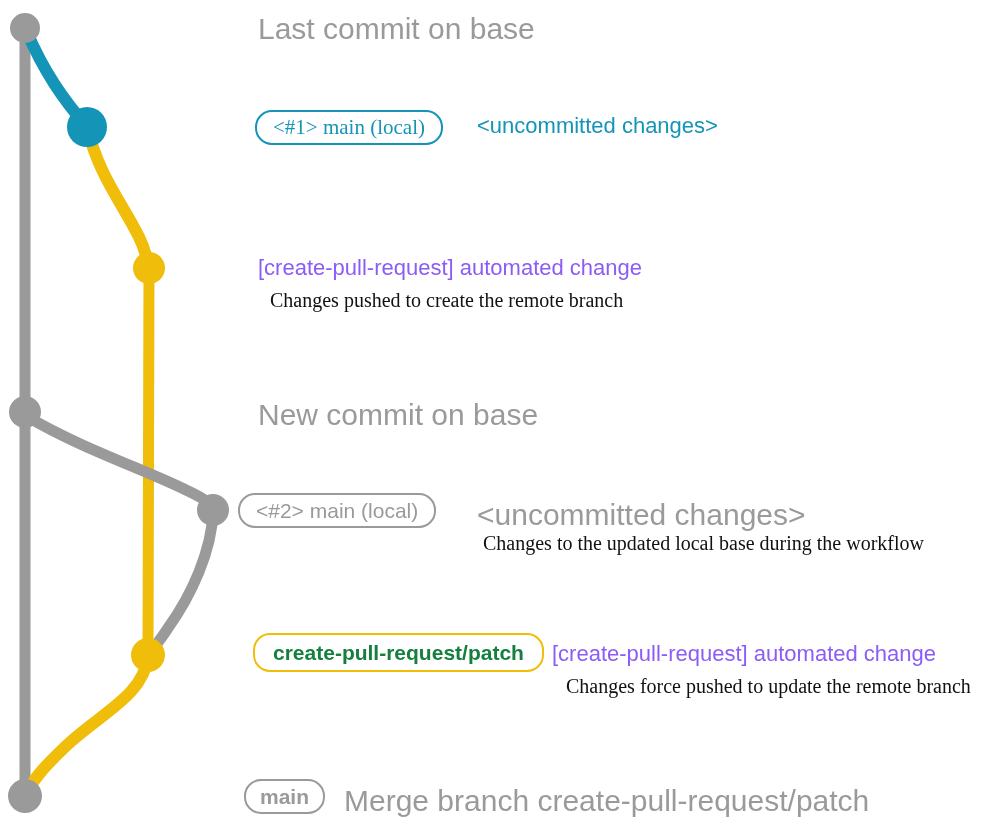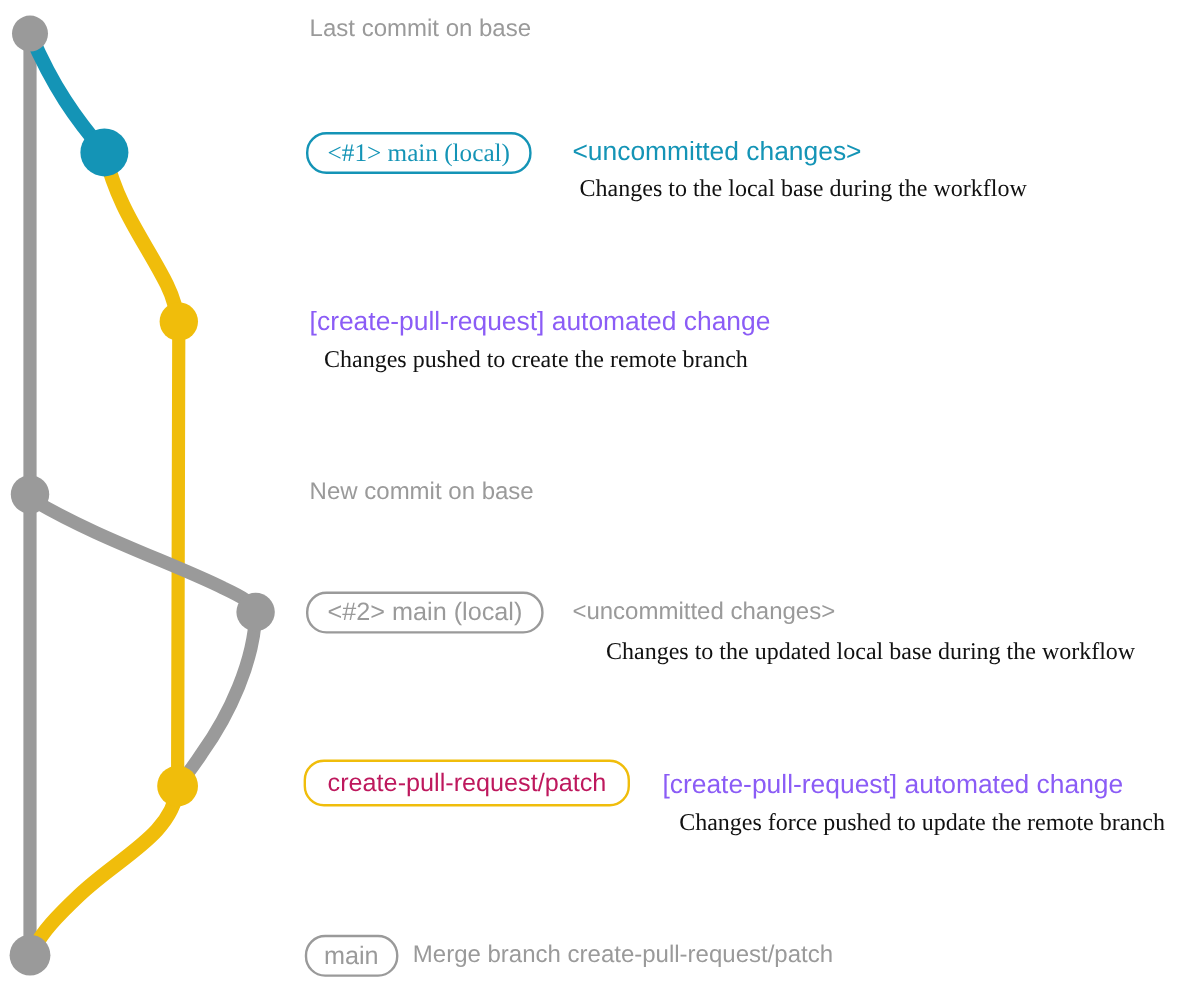--- a/index.html
+++ b/index.html
@@ -7,39 +7,39 @@
     position:relative;
     width:981px;height:827px;
     overflow:hidden;
     background:#ffffff;
     font-family:"Liberation Sans", sans-serif;
   }
   #graph-svg{position:absolute;left:0;top:0;}
 
   .abs{position:absolute;white-space:nowrap;line-height:1;}
 
-  .gray-label{color:#9a9a9a;font-size:20px;}
+  .gray-label{color:#9a9a9a;font-size:30px;}
   .blue-label{color:#1494b6;font-size:22px;}
   .yellow-label{color:#8b5cf6;font-size:22px;}
   .serif-note{
     color:#111111;font-size:20px;
     font-family:"Liberation Serif", serif;
   }
 
   .badge{
     display:inline-block;
     font-size:21px;
     padding:5px 16px;
     border-radius:17px;
     border:2px solid;
     background:#ffffff;
   }
   .badge.blue{color:#1494b6;border-color:#1494b6;font-family:Liberation Serif, serif;}
   .badge.gray{color:#9a9a9a;border-color:#9a9a9a;}
-  .badge.yellow{color:#be185d;border-color:#f0bd0b;padding:7px 18px;}
+  .badge.yellow{color:#15803d;border-color:#f0bd0b;padding:7px 18px;font-weight:bold;}
 </style>
 </head>
 <body>
 
 <div id="canvas">
 
   <svg id="graph-svg" width="981" height="827" viewBox="0 0 981 827">
 
     <path d="M 25 28 L 25 796" fill="none" stroke-width="11" stroke-linecap="round" stroke="#9a9a9a"></path>
 
@@ -61,31 +61,30 @@
     <circle cx="25" cy="412" r="16" fill="#9a9a9a"></circle>
     <circle cx="213" cy="510" r="16" fill="#9a9a9a"></circle>
     <circle cx="148" cy="655" r="17" fill="#f0bd0b"></circle>
     <circle cx="25" cy="796" r="17" fill="#9a9a9a"></circle>
   </svg>
 
   <div class="abs gray-label" style="left:258px;top:14px;">Last commit on base</div>
 
   <span class="abs badge blue" style="left:255px;top:110px;">&lt;#1&gt; main (local)</span>
   <div class="abs blue-label" style="left:477px;top:115px;">&lt;uncommitted changes&gt;</div>
-  <div class="abs serif-note" style="left:483px;top:147px;">Changes to the local base during the workflow</div>
 
   <div class="abs yellow-label" style="left:258px;top:257px;">[create-pull-request] automated change</div>
   <div class="abs gray-label" style="left:258px;top:400px;">New commit on base</div>
 
   <div class="abs serif-note" style="left:270px;top:290px;">Changes pushed to create the remote branch</div>
 
-  <span class="abs badge gray" style="left:255px;top:493px;">&lt;#2&gt; main (local)</span>
+  <span class="abs badge gray" style="left:238px;top:493px;">&lt;#2&gt; main (local)</span>
   <div class="abs gray-label" style="left:477px;top:500px;">&lt;uncommitted changes&gt;</div>
-  <div class="abs serif-note" style="left:505px;top:533px;text-align:right;">Changes to the updated local base during the workflow</div>
+  <div class="abs serif-note" style="left:483px;top:533px;text-align:right;">Changes to the updated local base during the workflow</div>
 
   <span class="abs badge yellow" style="left:253px;top:633px;">create-pull-request/patch</span>
   <div class="abs yellow-label" style="left:552px;top:643px;">[create-pull-request] automated change</div>
   <div class="abs serif-note" style="left:566px;top:676px;text-align:right;">Changes force pushed to update the remote branch</div>
 
-  <span class="abs badge gray" style="left:254px;top:779px;padding:5px 14px;">main</span>
+  <span class="abs badge gray" style="left:244px;top:779px;padding:5px 14px;font-weight:bold;">main</span>
   <div class="abs gray-label" style="left:344px;top:786px;">Merge branch create-pull-request/patch</div>
 
 </div>
 
 </body></html>

